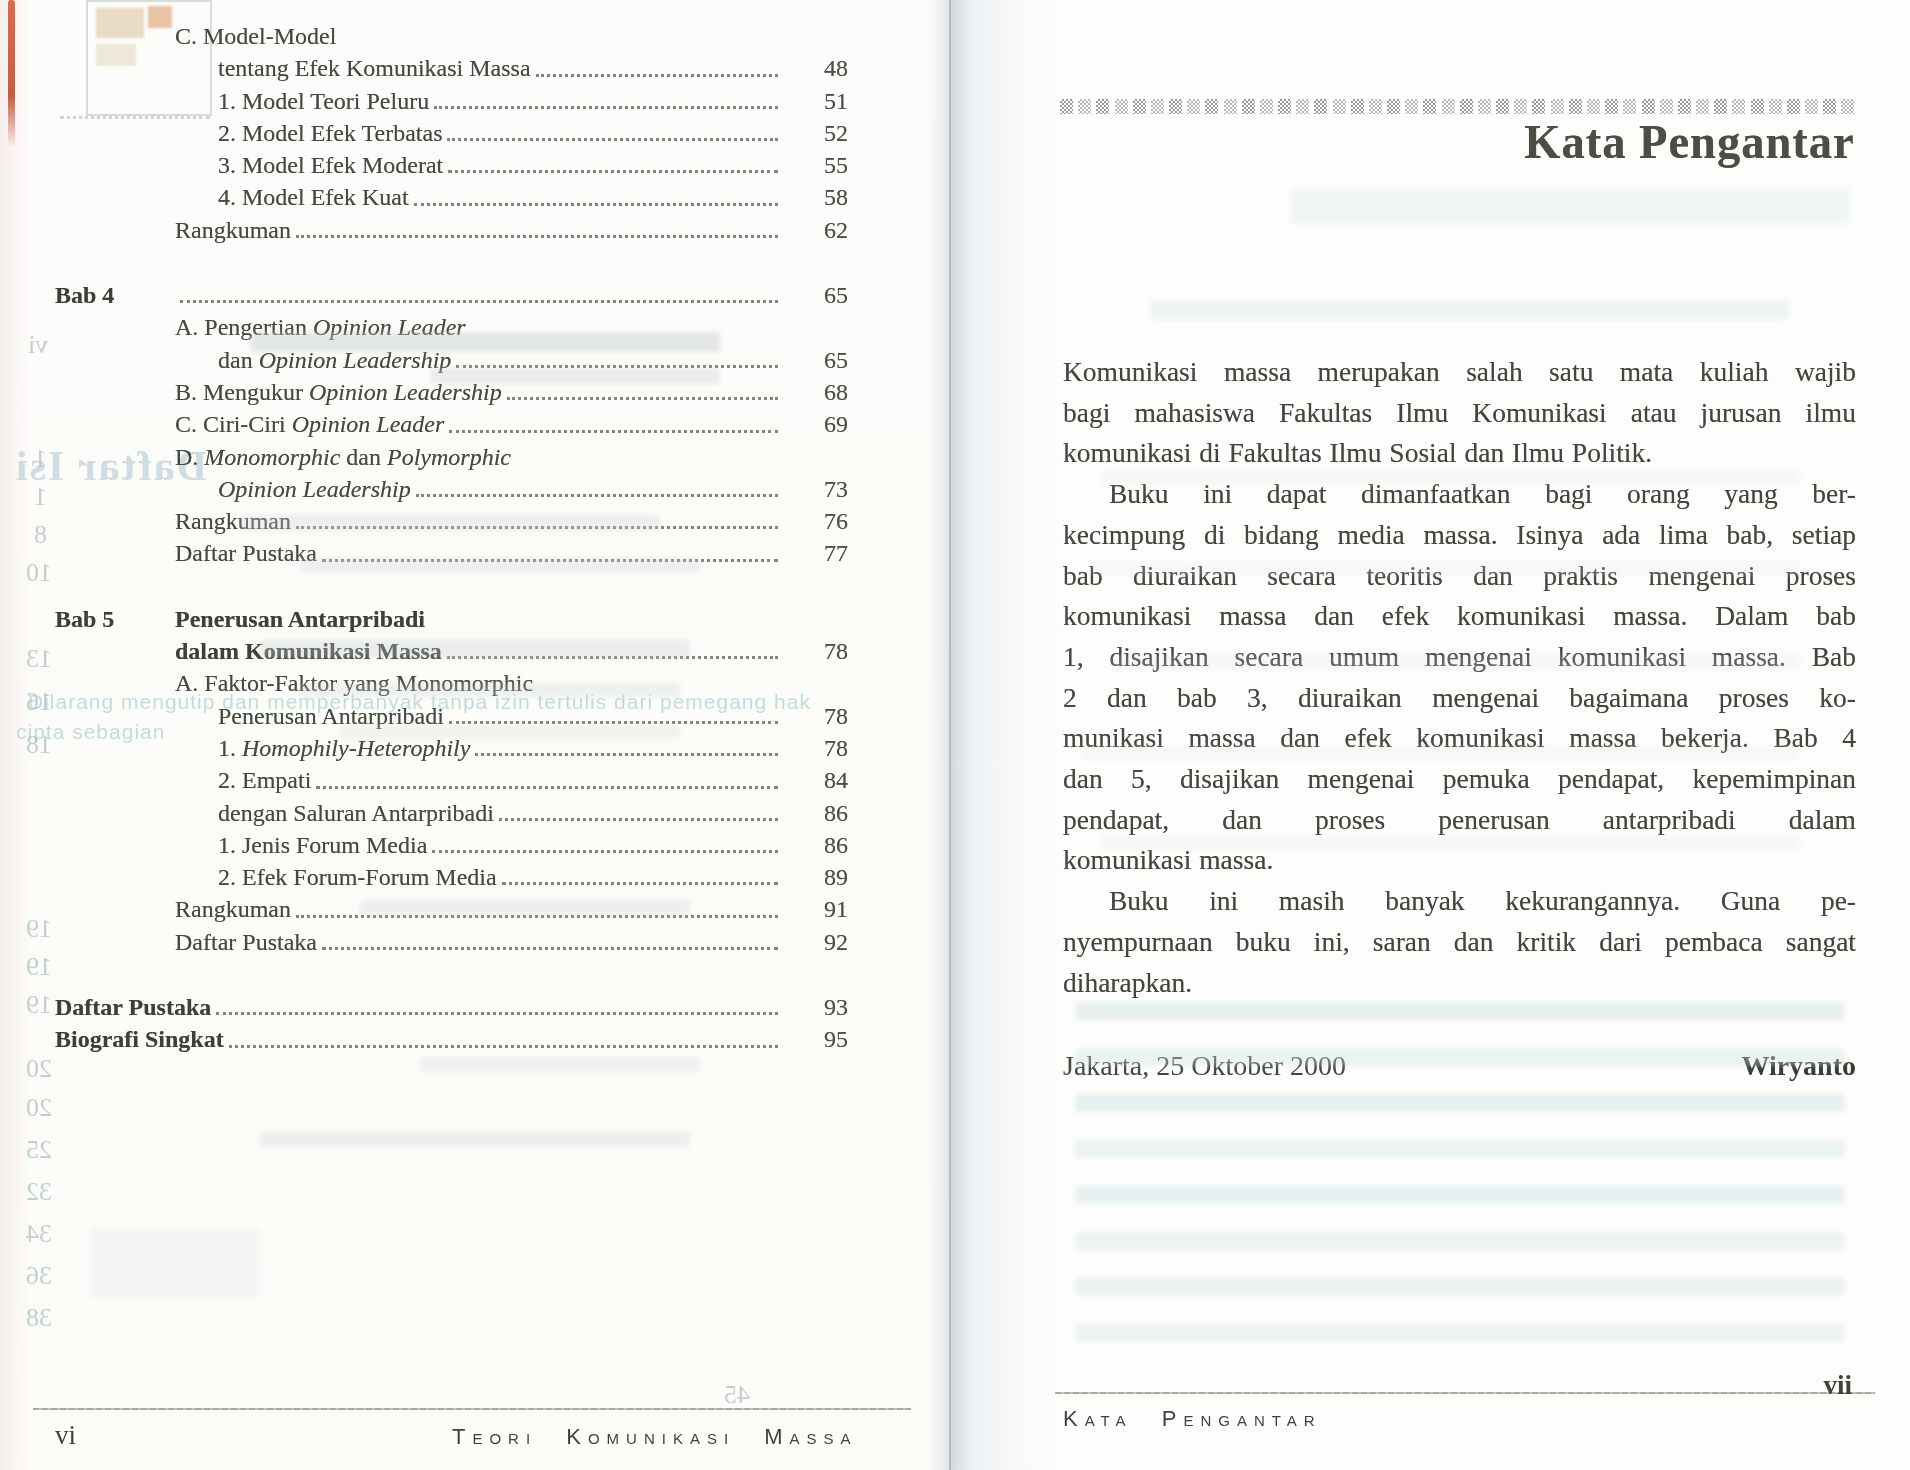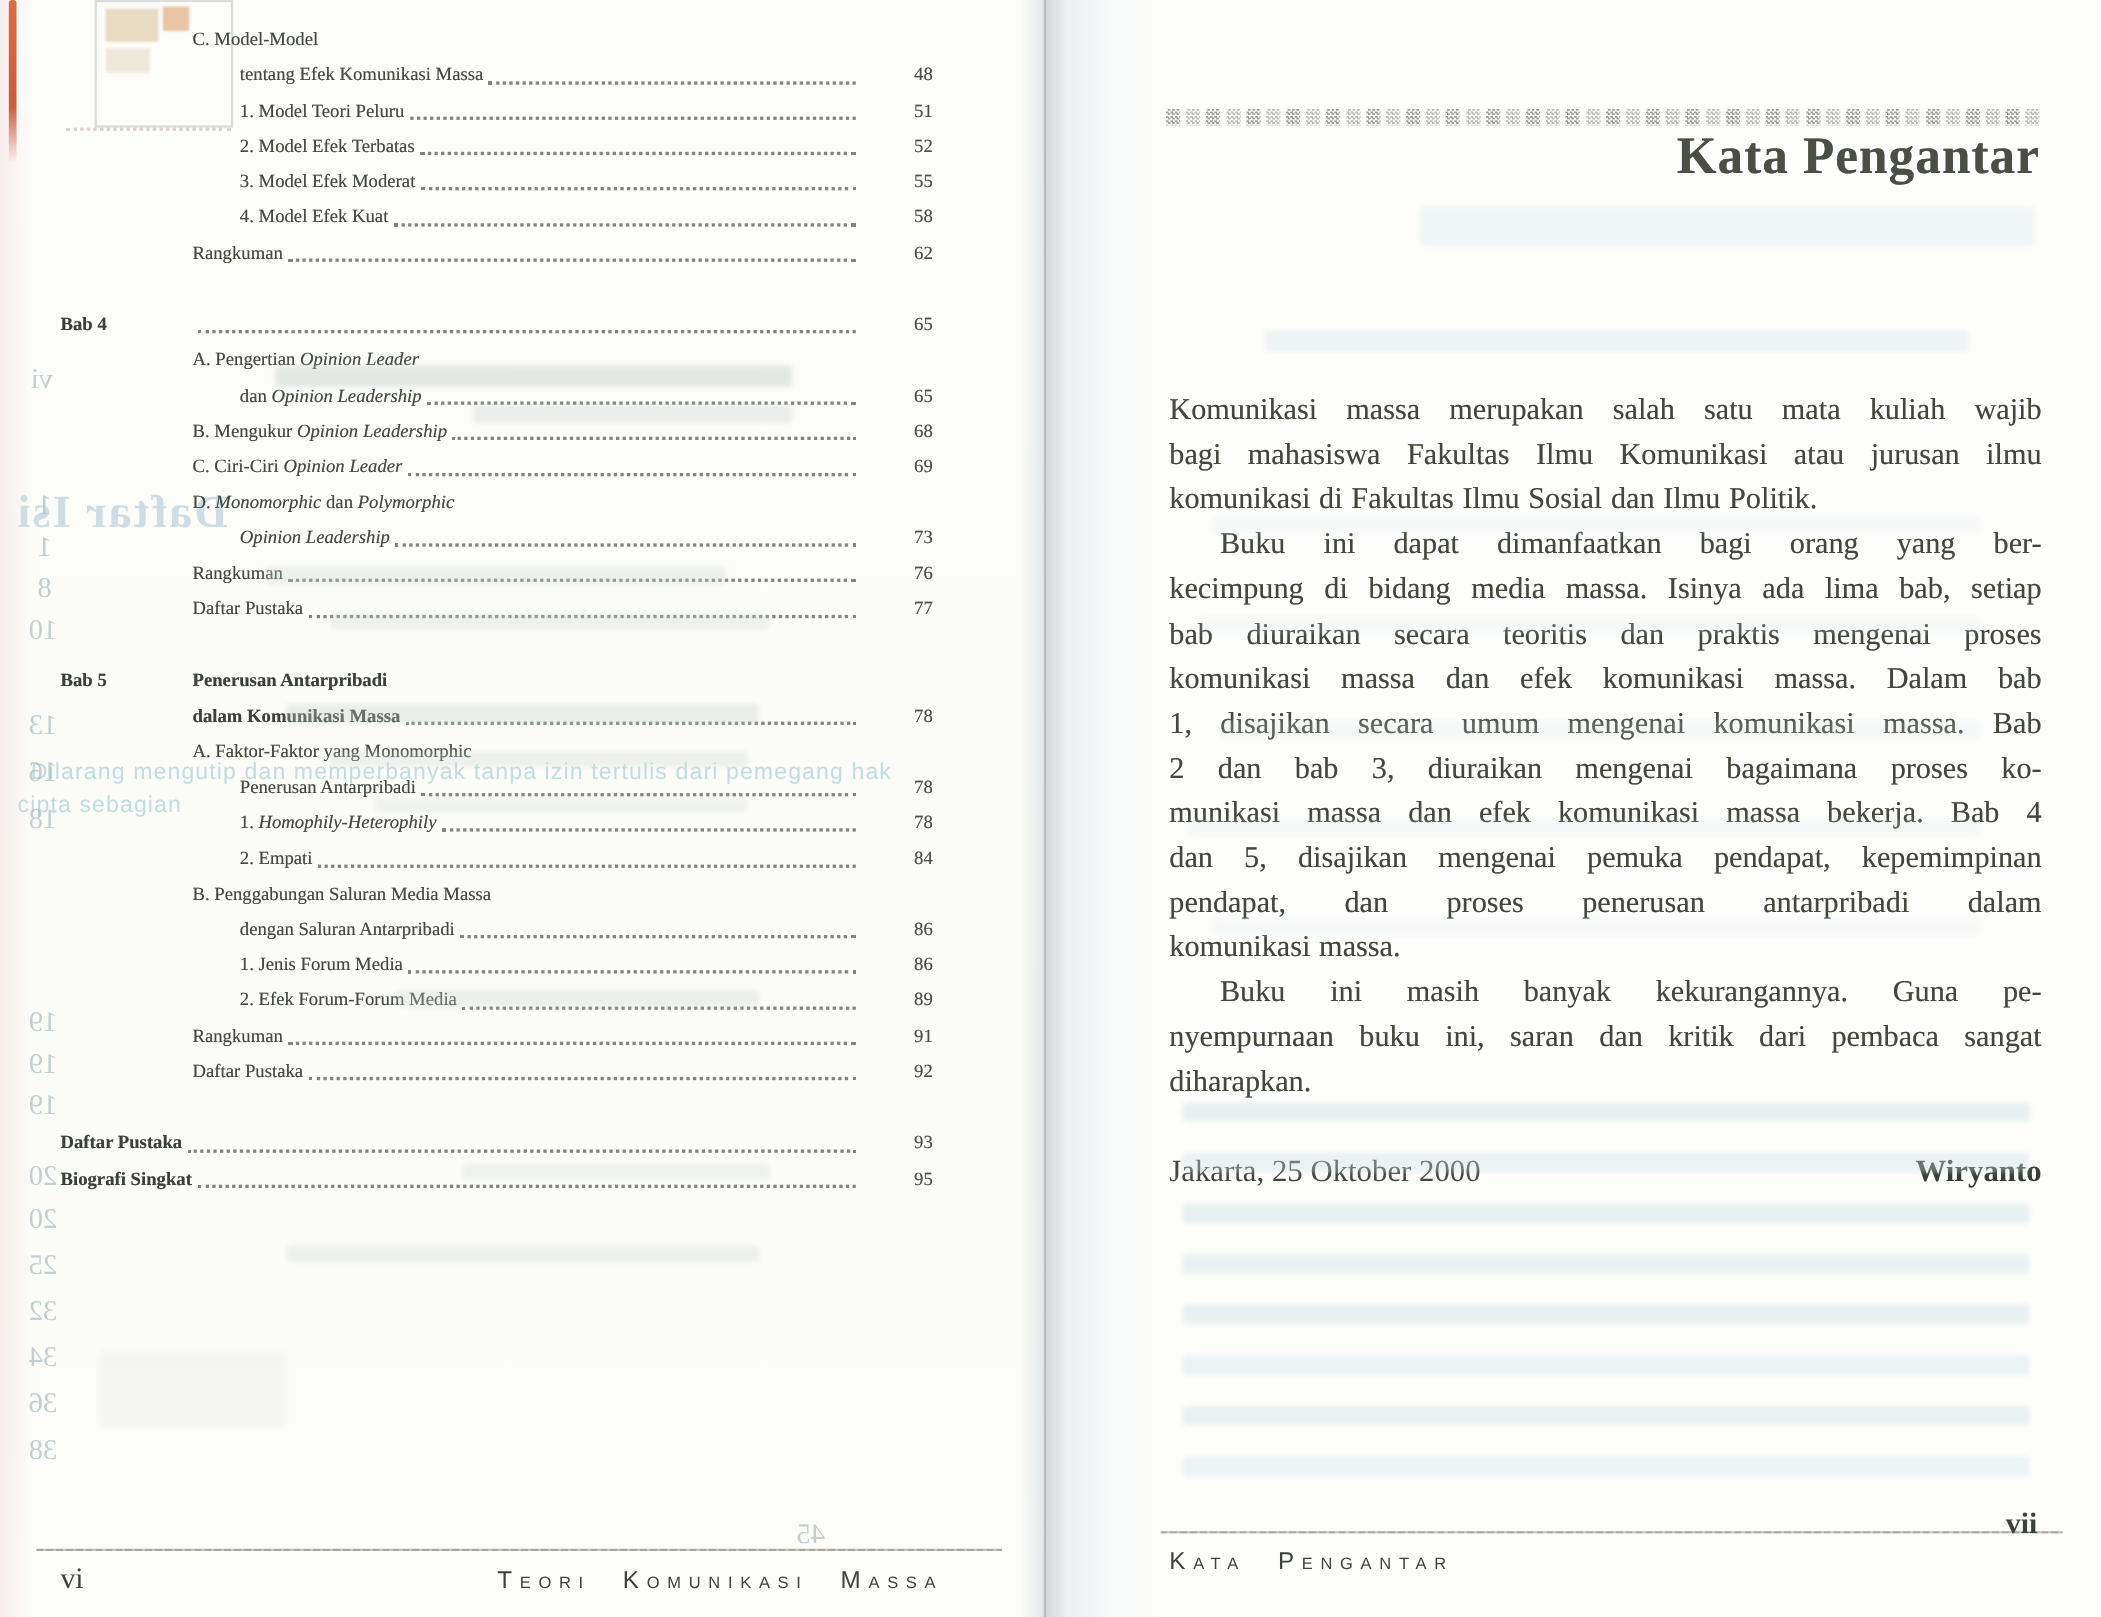--- a/index.html
+++ b/index.html
@@ -25,21 +25,21 @@
   #ghost-stamp-a{left:96px;top:8px;width:48px;height:30px;background:rgba(213,186,140,.5);filter:blur(1px);}
   #ghost-stamp-b{left:96px;top:44px;width:40px;height:22px;background:rgba(213,196,160,.35);filter:blur(1px);}
   #ghost-stamp-c{left:148px;top:6px;width:24px;height:22px;background:rgba(214,140,80,.5);filter:blur(1px);}
   #ghost-dotrow{left:60px;top:112px;width:150px;height:4px;border-bottom:3px dotted rgba(180,168,158,.5);}
   #ghost-title{left:14px;top:442px;font-size:42px;font-weight:bold;color:#b3cbd8;opacity:.62;
     transform:scaleX(-1);filter:blur(.6px);letter-spacing:2px;}
   .gnum{position:absolute;font-size:26px;color:#b6c3c8;opacity:.8;transform:scaleX(-1);filter:blur(.4px);}
   .gwm{position:absolute;font-family:Liberation Sans, sans-serif;font-size:21px;
     color:#93c3cc;opacity:.55;filter:blur(.7px);letter-spacing:1px;white-space:nowrap;}
   
-  #toc{position:absolute;left:55px;top:20px;width:793px;font-size:17px;
+  #toc{position:absolute;left:55px;top:20px;width:793px;font-size:24px;
     text-shadow:0 0 .5px rgba(64,69,58,.55);}
   .trow{display:flex;align-items:flex-end;position:relative;line-height:32.3px;min-height:32.3px;}
   .trow.gap{margin-top:33px;}
   .trow.i0{padding-left:0;}
   .trow.i1{padding-left:120px;}
   .trow.i2{padding-left:163px;}
   .gutter{position:absolute;left:0;bottom:0;font-weight:bold;color:#3c4138;}
   .lbl{white-space:nowrap;}
   .st-r{font-style:normal;font-weight:normal;}
   .st-i{font-style:italic;}
@@ -207,23 +207,20 @@
         </div>
         <div class="trow i2">
           <span class="lbl"><span class="st-r">1. </span><span class="st-i">Homophily-Heterophily</span></span>
           <span class="dots"></span>
           <span class="pg">78</span>
         </div>
         <div class="trow i2">
           <span class="lbl"><span class="st-r">2. Empati</span></span>
           <span class="dots"></span>
           <span class="pg">84</span>
-        </div>
-        <div class="trow i1">
-          <span class="lbl"><span class="st-r">B. Penggabungan Saluran Media Massa</span></span>
         </div>
         <div class="trow i2">
           <span class="lbl"><span class="st-r">dengan Saluran Antarpribadi</span></span>
           <span class="dots"></span>
           <span class="pg">86</span>
         </div>
         <div class="trow i2">
           <span class="lbl"><span class="st-r">1. Jenis Forum Media</span></span>
           <span class="dots"></span>
           <span class="pg">86</span>

